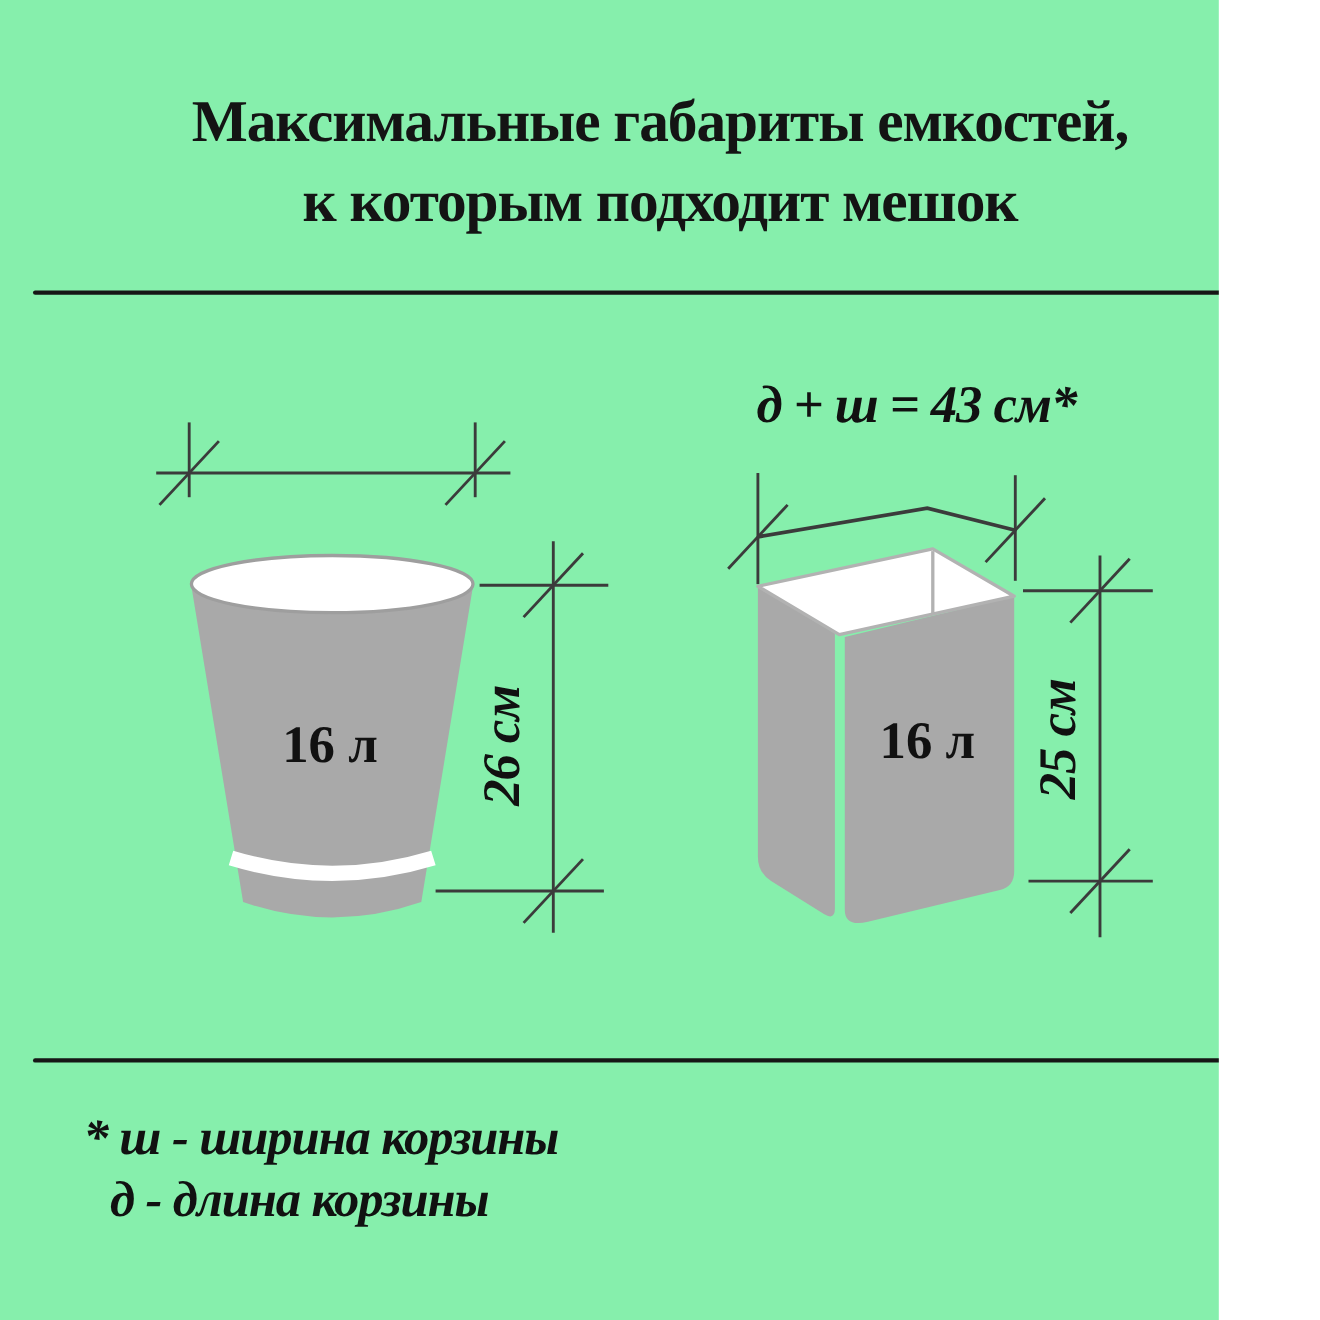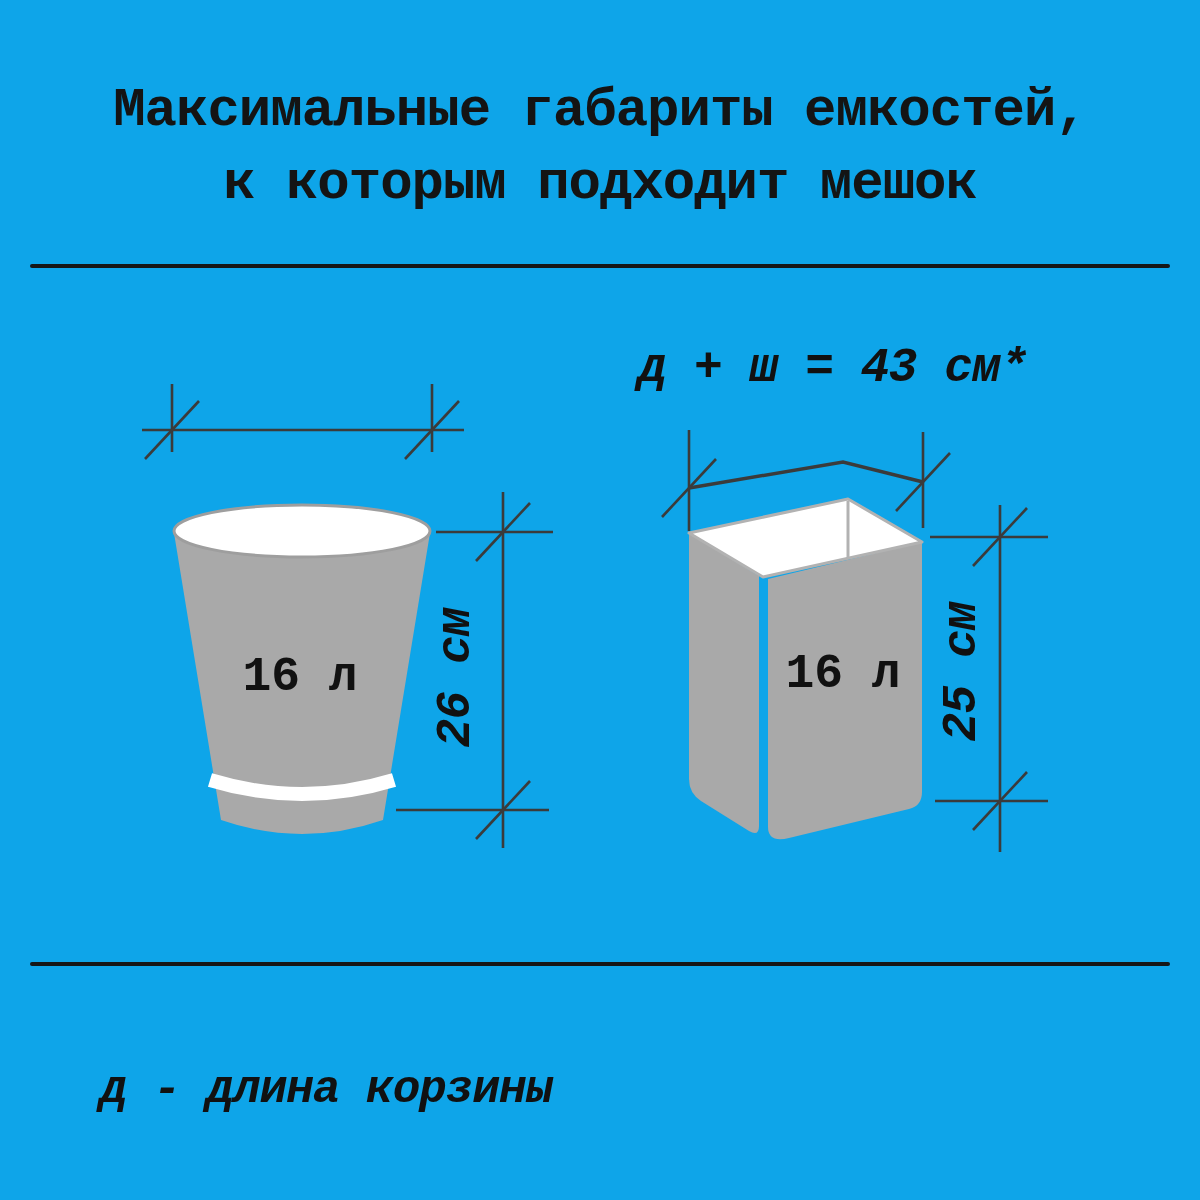--- a/index.html
+++ b/index.html
@@ -1,21 +1,21 @@
 <!DOCTYPE html>
 <html><head>
 <meta charset="utf-8">
 <style>
   html,body{margin:0;padding:0;background:#ffffff;}
   .page{
     position:relative;
-    width:1200px;height:1200px;
-    background:#0ea5e9;
+    width:1108px;height:1200px;
+    background:#86efac;
     overflow:hidden;
-    font-family:Liberation Mono, monospace;
+    font-family:Liberation Serif, serif;
   }
   svg.canvas{position:absolute;left:0;top:0;width:1200px;height:1200px;}
   .title-block{
     position:absolute;left:0;top:74px;width:1200px;
     text-align:center;
     font-weight:700;font-size:54px;line-height:73px;
     color:#141414;letter-spacing:-1px;
   }
   .separator{
     position:absolute;left:30px;width:1140px;height:4px;
@@ -108,15 +108,16 @@
     </g>
   </svg>
 
   <div class="vol" style="left:300px;top:677px;">16 л</div>
   <div class="lbl rot" style="left:456px;top:678px;">26 см</div>
 
   <div class="lbl" style="left:833px;top:368px;">д + ш = 43 см*</div>
   <div class="vol" style="left:843px;top:674px;">16 л</div>
   <div class="lbl rot" style="left:962px;top:672px;">25 см</div>
 
+  <div class="footnote fn1">* ш - ширина корзины</div>
   <div class="footnote fn2">д  - длина корзины</div>
 
 </div>
 
 </body></html>

